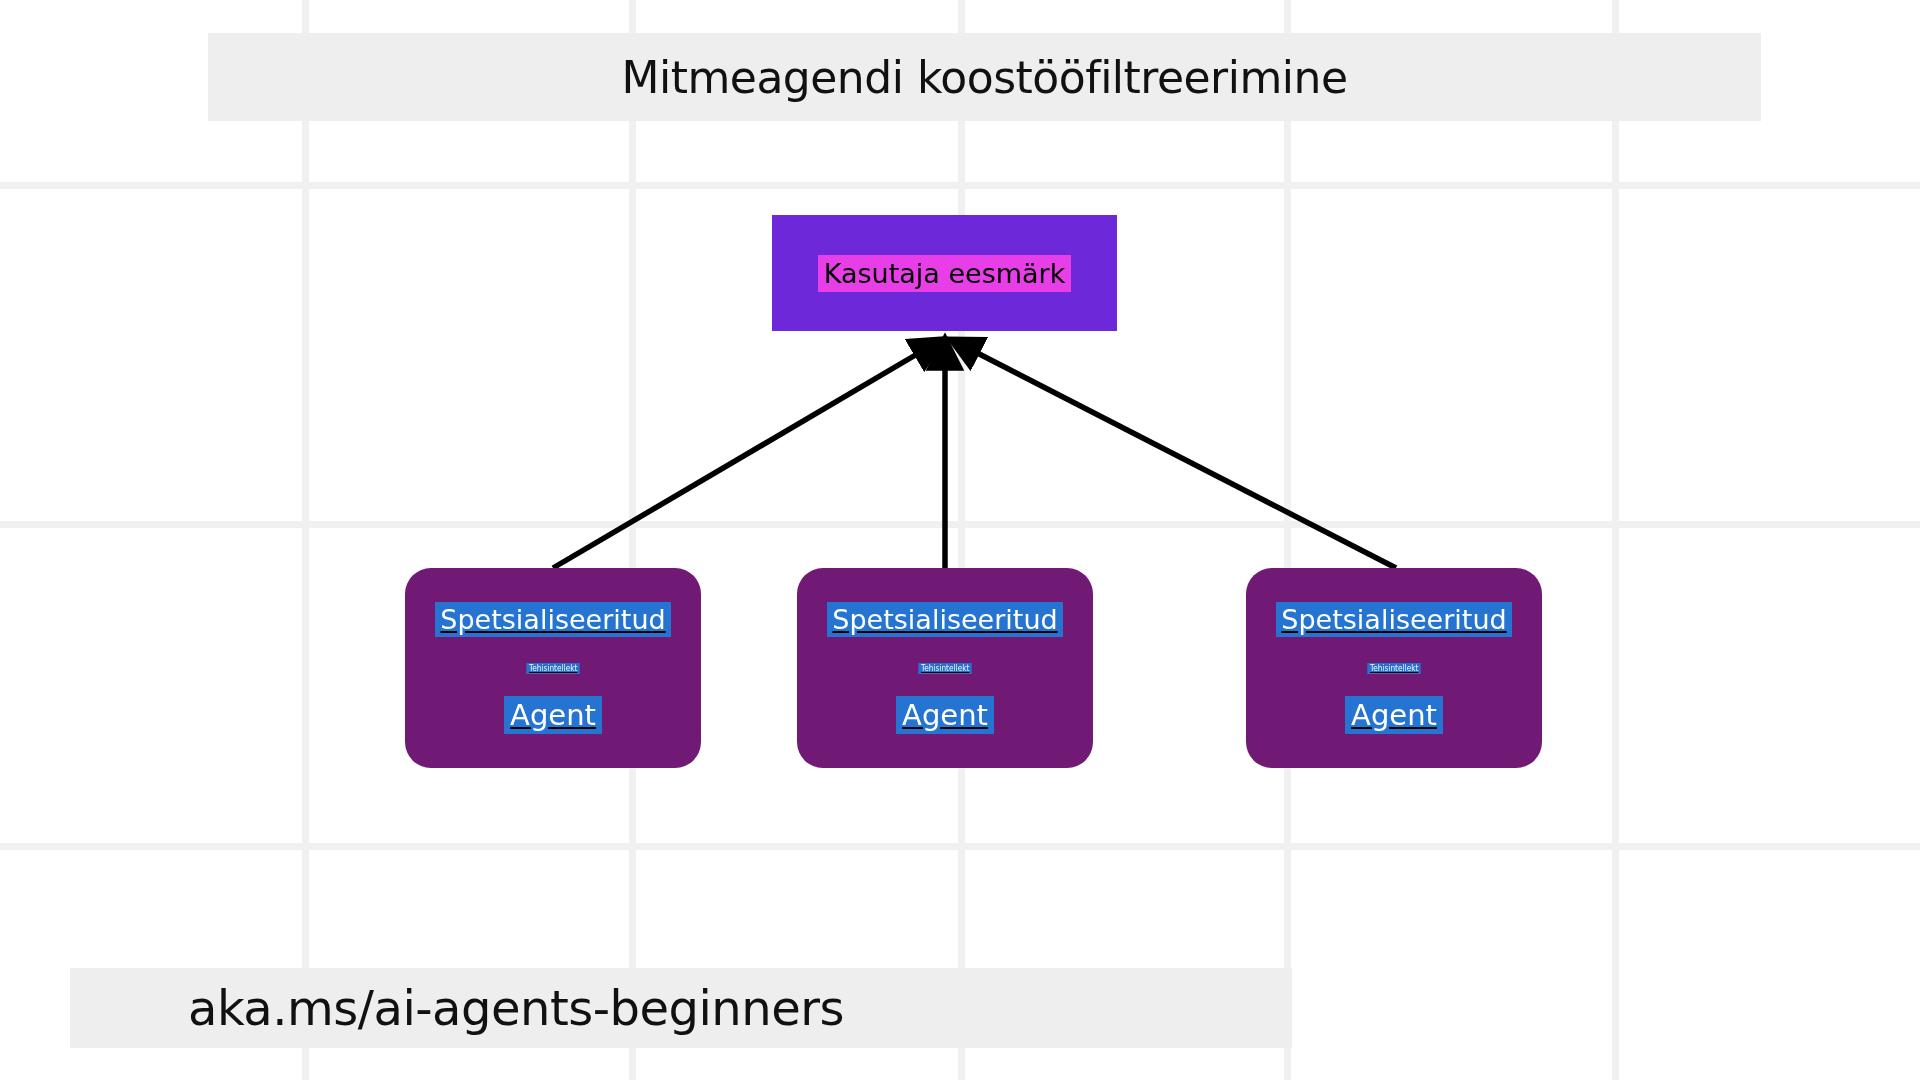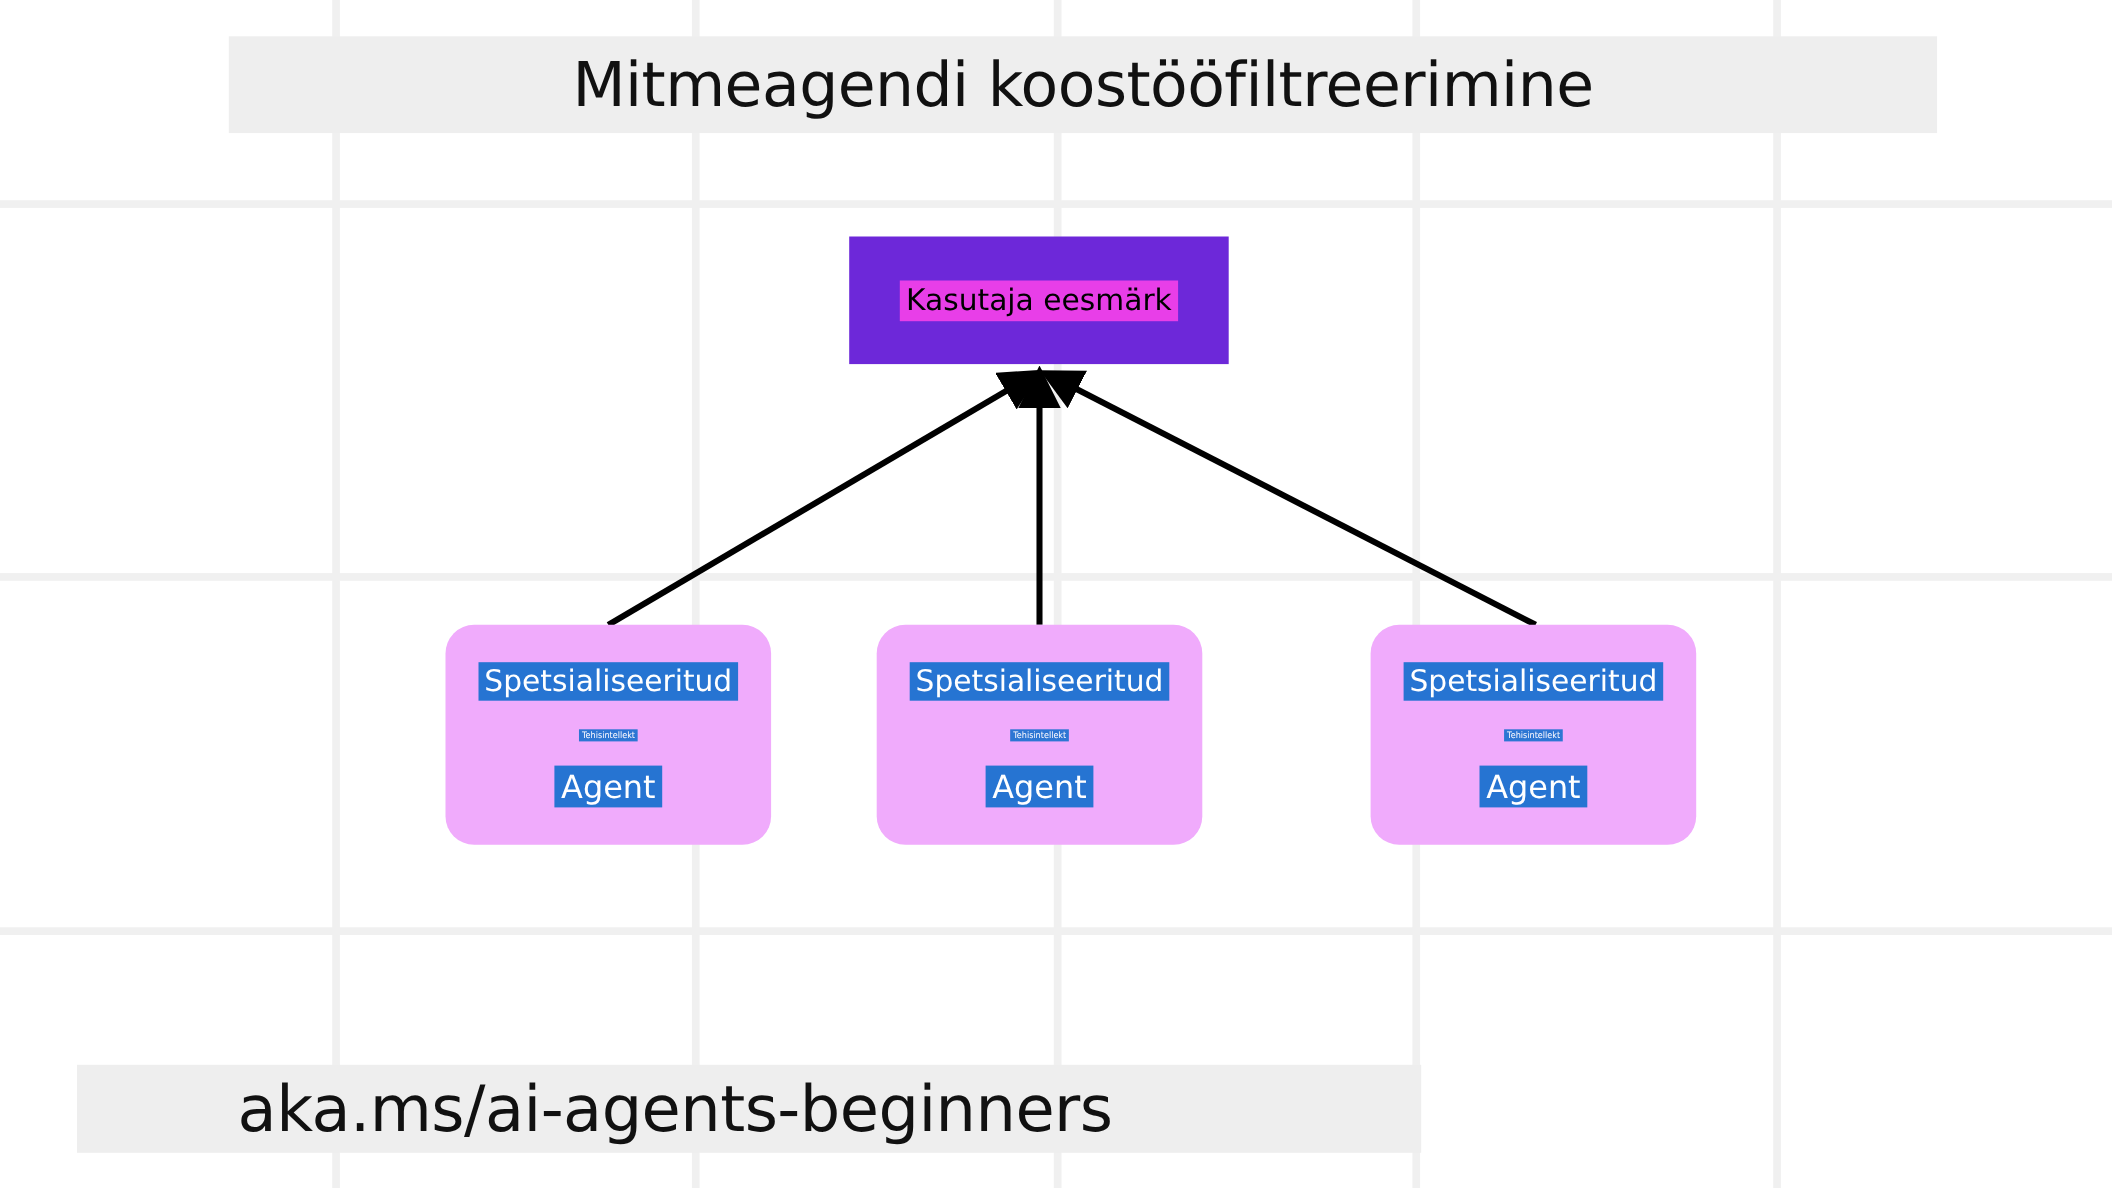--- a/index.html
+++ b/index.html
@@ -55,21 +55,21 @@
   }
   #page-title {
     position: absolute;
     left: 208px;
     top: 33px;
     width: 1553px;
     height: 89px;
     display: flex;
     align-items: center;
     justify-content: center;
-    font-size: 56px;
+    font-size: 44px;
     font-weight: 400;
     color: #111111;
     letter-spacing: -0.5px;
     white-space: nowrap;
     z-index: 3;
   }
 
   
   #goal-node {
     position: absolute;
@@ -89,28 +89,29 @@
     background: #e83ee8;
     padding: 3px 6px;
     white-space: nowrap;
   }
 
   
   .agent-node {
     position: absolute;
     width: 296px;
     height: 200px;
-    background: #f0abfc;
+    background: #701a75;
     border-radius: 26px;
     z-index: 2;
     display: flex;
     flex-direction: column;
     align-items: center;
     justify-content: center;
     gap: 0;
+    text-decoration: underline;
   }
   .agent-title {
     font-size: 27px;
     color: #ffffff;
     background: #2674d2;
     padding: 2px 5px;
     white-space: nowrap;
     line-height: 1.15;
   }
   .agent-subtitle {
@@ -142,27 +143,26 @@
     background: #eeeeee;
     z-index: 2;
   }
   #footer-url {
     position: absolute;
     left: 188px;
     top: 968px;
     height: 80px;
     display: flex;
     align-items: center;
-    font-size: 58px;
+    font-size: 48px;
     font-weight: 400;
     color: #111111;
     letter-spacing: -0.5px;
     white-space: nowrap;
     z-index: 3;
-    margin-left: 28px;
   }
 </style>
 </head>
 <body>
 
 <div id="grid-layer">
   <div class="grid-line-v" style="left:302px"></div>
   <div class="grid-line-v" style="left:629px"></div>
   <div class="grid-line-v" style="left:958px"></div>
   <div class="grid-line-v" style="left:1284px"></div>

